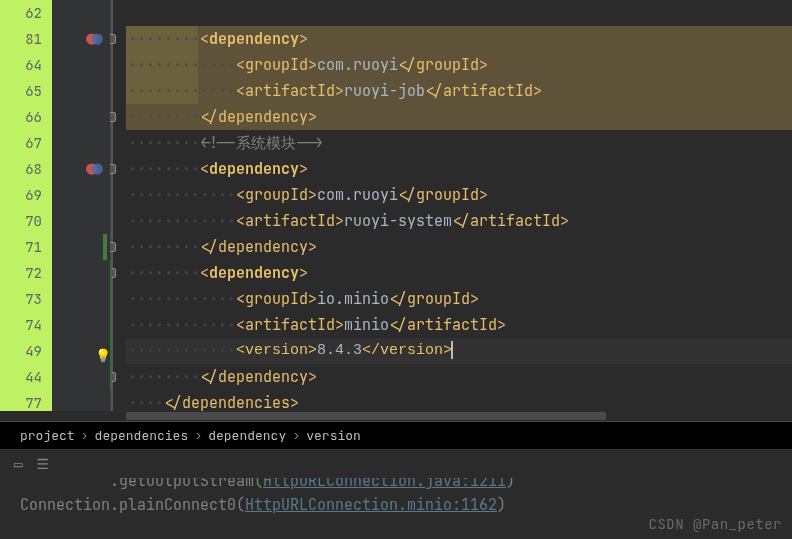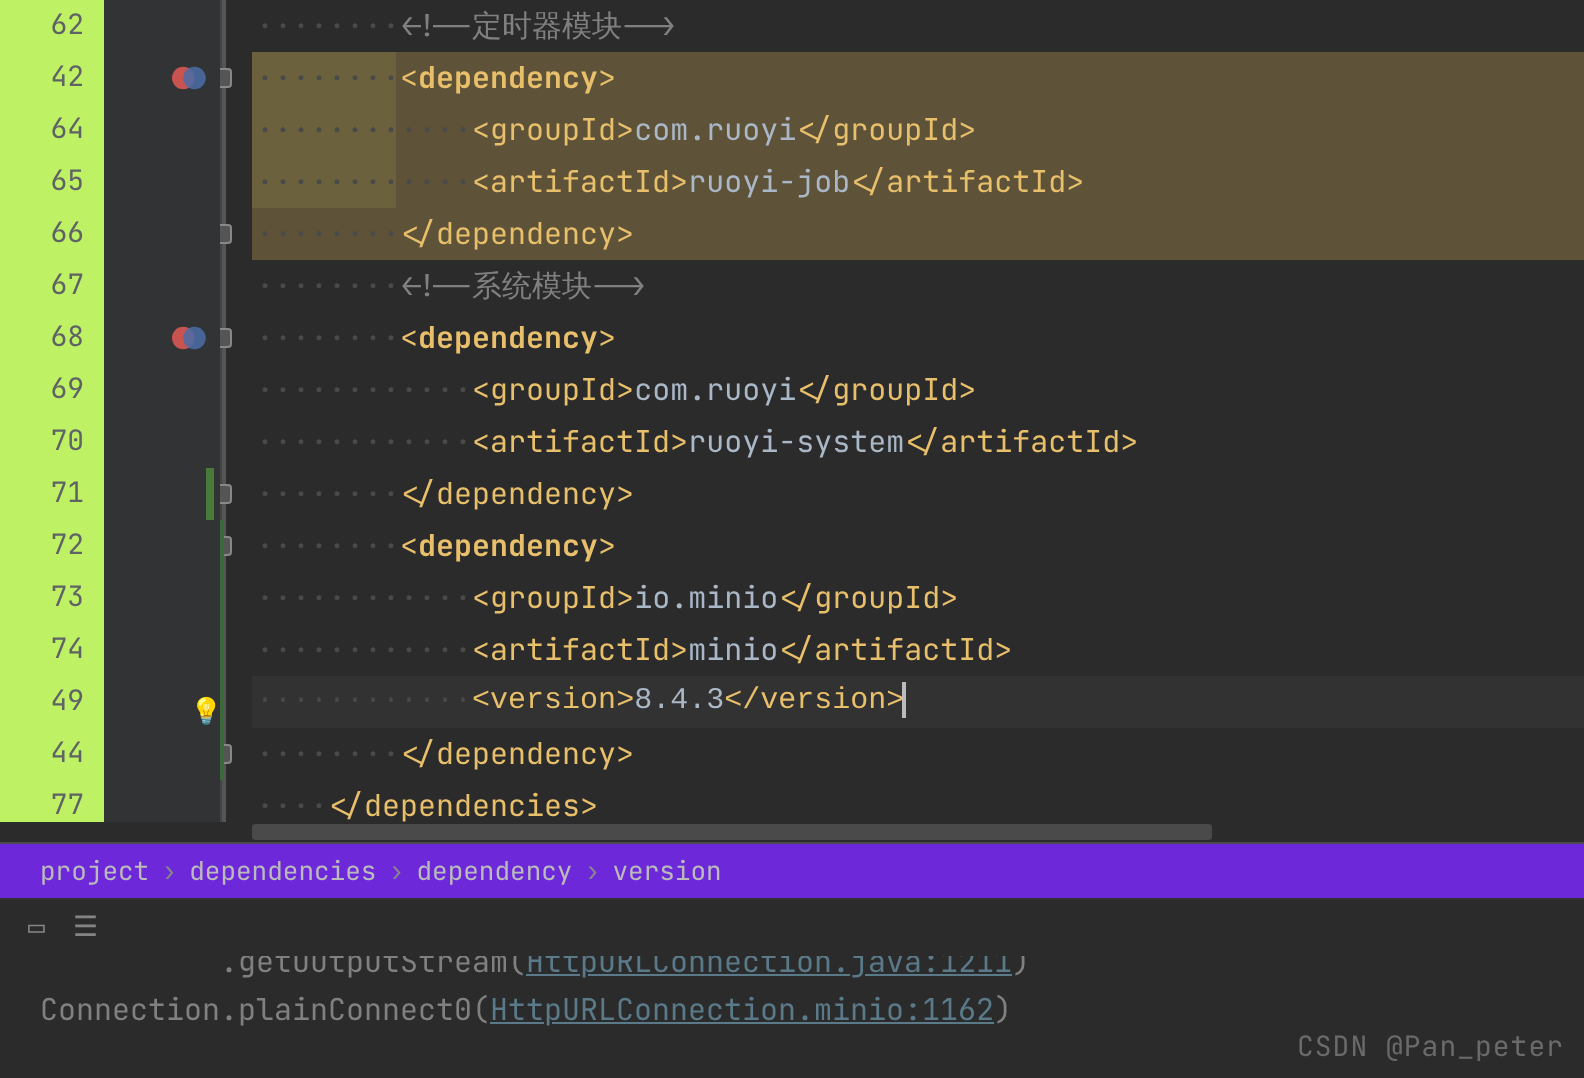--- a/index.html
+++ b/index.html
@@ -129,21 +129,21 @@
     left:0;
     top:1px;
     height:8px;
     width:480px;
     background:#595959;
     opacity:0.7;
     border-radius:2px;
   }
   .breadcrumb {
     height:28px;
-    background:#6d28d9;
+    background:#000000;
     border-top:1px solid #4a4a4a;
     display:flex;
     align-items:center;
     padding-left:10px;
     font-size:13px;
     color:#bbb;
   }
   .crumb { padding:0 10px; position:relative; }
   .crumb:not(:last-child)::after {
     content:'›';
@@ -195,31 +195,30 @@
     <div class="sel-highlight" style="top:26px;left:126px;width:666px;height:104px;"></div>
     <div class="sel-highlight" style="top:26px;left:126px;width:72px;height:78px;background:#6b623d;"></div>
     <div class="warn-highlight" style="top:338px;left:233px;width:218px;height:23px;"></div>
     <div class="yellow-gutter" style="top:234px;"></div>
     <div class="vbar" style="top:260px;height:130px;"></div>
 
     <div class="row">
       <div class="gutter">62</div>
       <div class="marker-col"></div>
       <div class="fold-col"></div>
-      <div class="code"><span class="ws">········</span><span class="comment">&lt;!--定时器模块--&gt;</span></div>
     </div>
 
     <div class="row">
       <div class="maven-icon">
         <svg viewBox="0 0 16 16">
             <circle cx="5" cy="8" r="5" fill="#c75450"></circle>
             <circle cx="10" cy="8" r="5" fill="#4a6da7" opacity="0.85"></circle>
           </svg>
       </div>
-      <div class="gutter">42</div>
+      <div class="gutter">81</div>
       <div class="marker-col"></div>
       <div class="fold-col">
           <div class="fold-btn"></div>
         </div>
       <div class="code"><span class="ws">········</span><span class="tag-bracket">&lt;</span><span class="tag-name">dependency</span><span class="tag-bracket">&gt;</span></div>
     </div>
 
     <div class="row">
       <div class="gutter">64</div>
       <div class="marker-col"></div>

